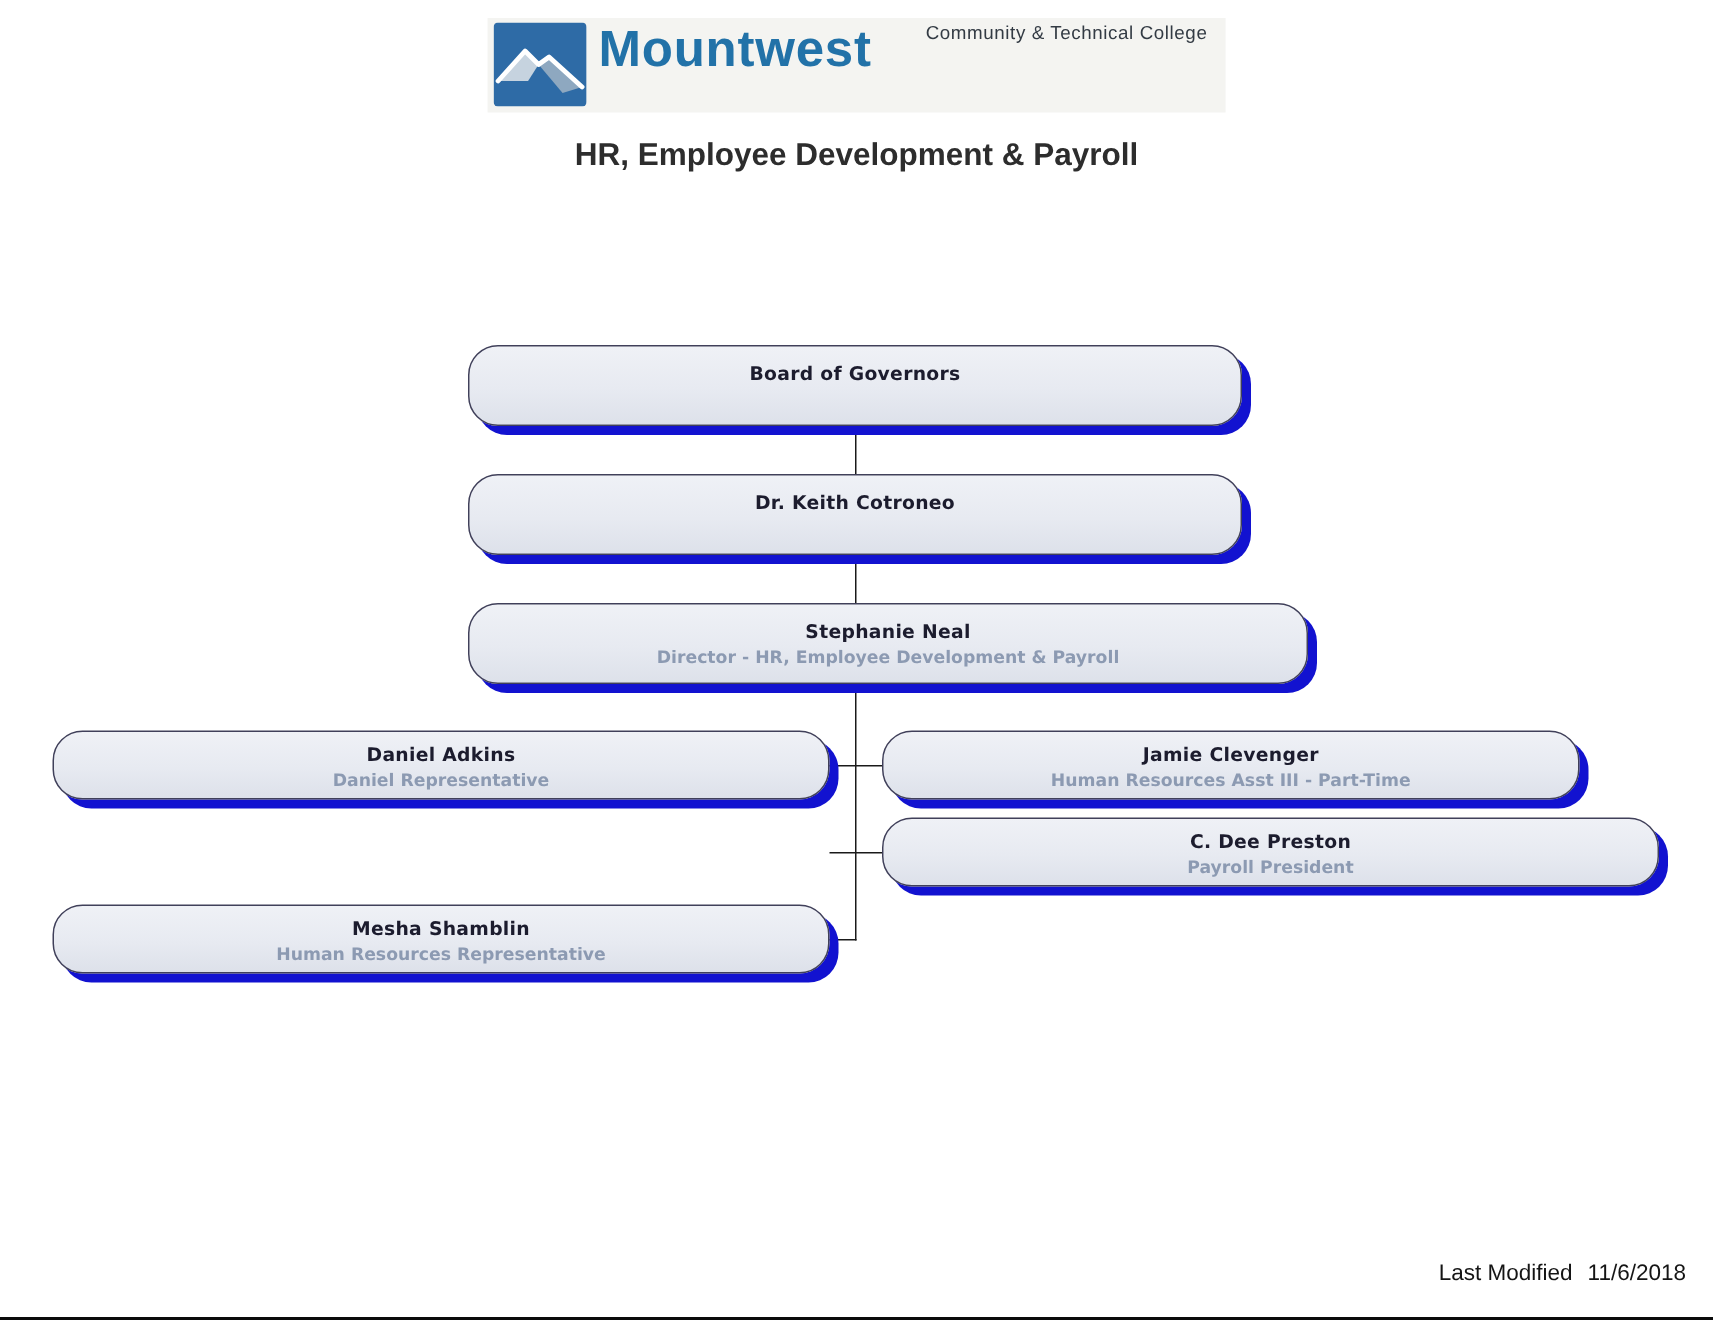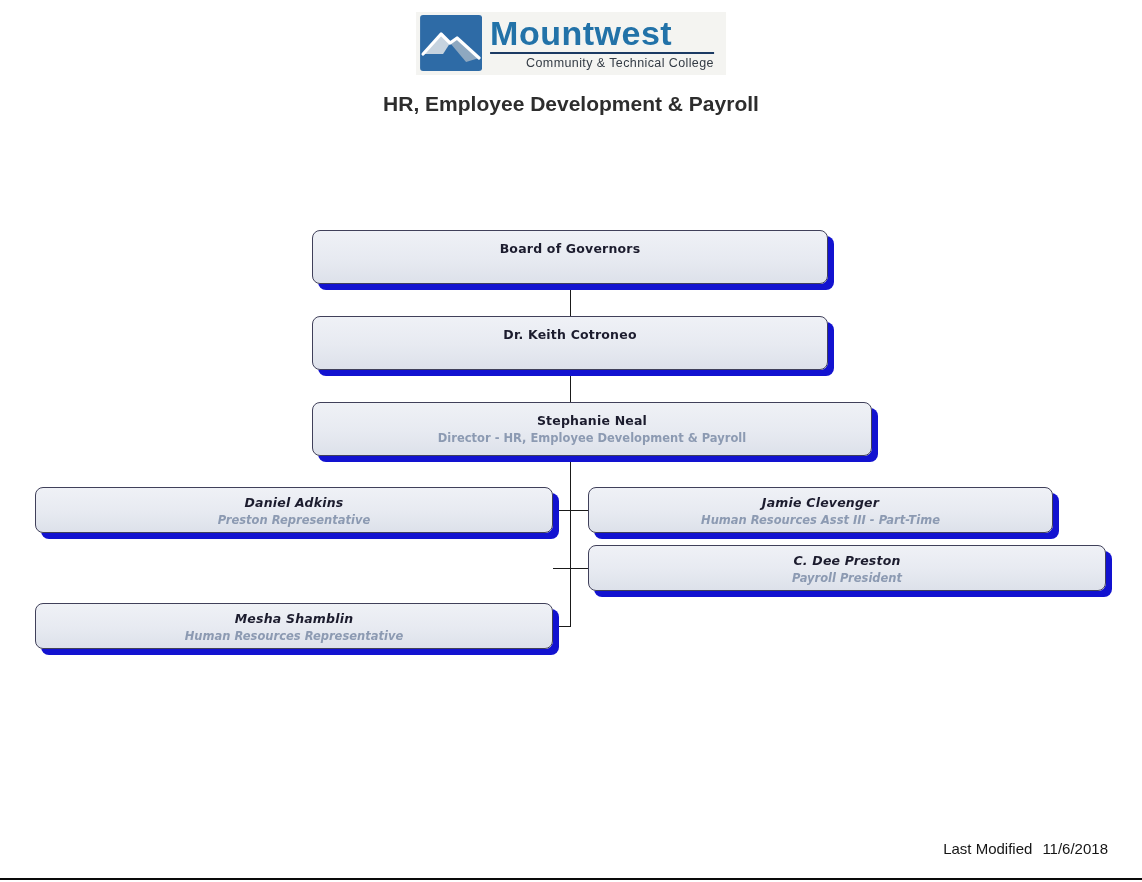--- a/index.html
+++ b/index.html
@@ -3,46 +3,46 @@
 <meta charset="utf-8">
 <style>
   html,body{margin:0;padding:0;background:#ffffff;}
   .page{position:relative;width:1142px;height:882px;background:#ffffff;overflow:hidden;
         font-family:"DejaVu Sans","Liberation Sans",sans-serif;}
 
   
   .logo-wrap{position:absolute;top:12px;left:50%;transform:translateX(-50%);
              display:flex;align-items:stretch;gap:8px;background:#f4f4f1;padding:3px 12px 4px 4px;}
   .logo-mark{width:62px;height:56px;flex:0 0 auto;}
-  .logo-text{display:flex;flex-direction:column;justify-content:flex-start;}
+  .logo-text{display:flex;flex-direction:row;justify-content:flex-start;}
   .logo-name{font-family:"Liberation Sans",sans-serif;font-weight:bold;font-size:34px;line-height:36px;
              color:var(--logo-text-blue,#2272a8);letter-spacing:.5px;}
   .logo-rule{height:2px;background:var(--logo-rule-navy,#1b3a63);margin:1px 0 2px 0;}
   .logo-tagline{font-family:"Liberation Sans",sans-serif;font-size:12.5px;color:#333b44;letter-spacing:.4px;margin-left:36px;}
 
   
   .page-title{position:absolute;top:92px;left:0;width:100%;text-align:center;
               font-family:"Liberation Sans",sans-serif;font-weight:bold;font-size:21px;color:#2d2d2d;}
 
   
-  .node{position:absolute;box-sizing:border-box;border:1px solid #40405a;border-radius:8px;
+  .node{position:absolute;box-sizing:border-box;border:1px solid #40405a;border-radius:20px;
         background:linear-gradient(180deg,#eff1f6 0%,#e7eaf1 55%,#dde1ea 100%);
         box-shadow:6px 6px 0 0 var(--shadow-blue,#1212d0);
         text-align:center;padding-top:10px;}
-  .node.small{padding-top:7px;font-style:italic;}
+  .node.small{padding-top:7px;}
   .node-name{font-weight:bold;font-size:12.5px;color:var(--name-color,#1c1c2e);letter-spacing:.2px;}
   .node-title{font-weight:bold;font-size:11.5px;color:var(--role-color,#8c9ab2);margin-top:3px;white-space:nowrap;}
 
   
   .conn{position:absolute;background:#1a1a1a;}
   .conn.v{width:1px;}
   .conn.h{height:1px;}
 
   
-  .footer{position:absolute;top:840px;right:34px;font-family:"Liberation Sans",sans-serif;
+  .footer{position:absolute;top:840px;right:18px;font-family:"Liberation Sans",sans-serif;
           font-size:15px;color:#151515;}
   .footer .date{margin-left:10px;}
   .bottom-line{position:absolute;left:0;top:878px;width:1142px;height:2px;background:#0a0a0a;}
 </style>
 </head>
 <body>
 
 <div class="page">
 
   <div class="logo-wrap">
@@ -79,21 +79,21 @@
     <div class="node-name">Dr. Keith Cotroneo</div>
   </div>
 
   <div class="node" style="left:312px;top:402px;width:560px;height:54px">
     <div class="node-name">Stephanie Neal</div>
     <div class="node-title">Director - HR, Employee Development &amp; Payroll</div>
   </div>
 
   <div class="node small" style="left:35px;top:487px;width:518px;height:46px">
     <div class="node-name">Daniel Adkins</div>
-    <div class="node-title">Preston Representative</div>
+    <div class="node-title">Daniel Representative</div>
   </div>
 
   <div class="node small" style="left:588px;top:487px;width:465px;height:46px">
     <div class="node-name">Jamie Clevenger</div>
     <div class="node-title">Human Resources Asst III - Part-Time</div>
   </div>
 
 
   <div class="node small" style="left:588px;top:545px;width:518px;height:46px">
     <div class="node-name">C. Dee Preston</div>

